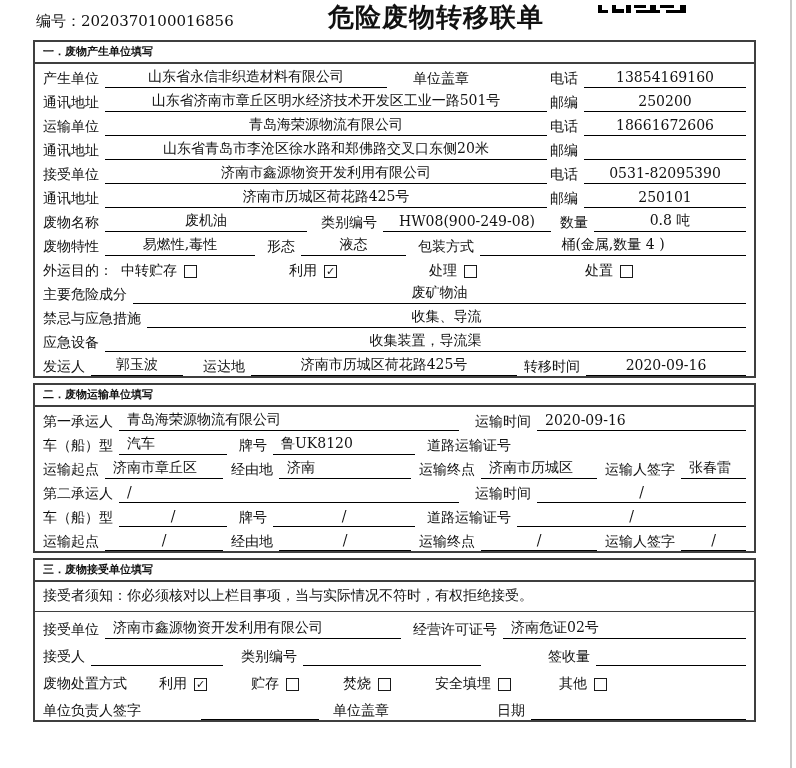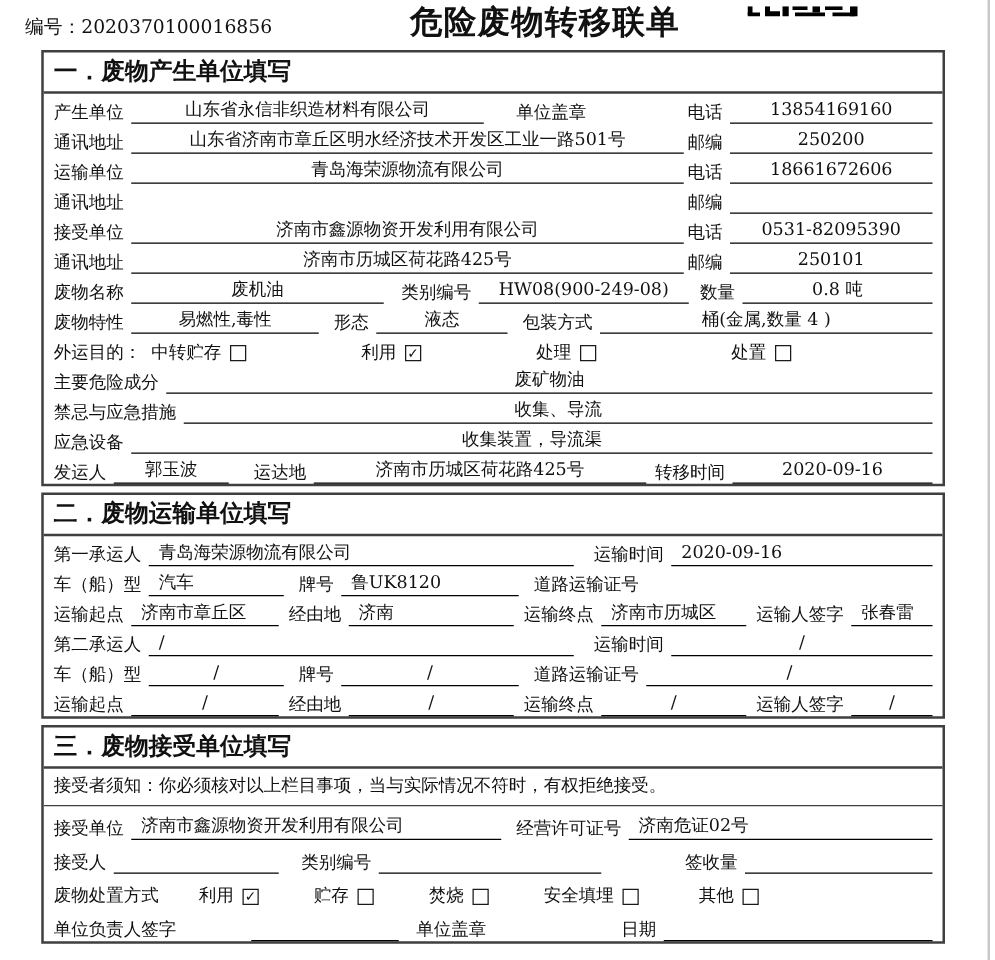--- a/index.html
+++ b/index.html
@@ -5,29 +5,29 @@
   * { margin:0; padding:0; box-sizing:border-box; }
   html,body { background:#ffffff; }
   .sheet {
     position:relative; width:796px; height:768px; background:#fff;
     font-family:"DejaVu Serif","Liberation Serif",serif;
     color:#111; overflow:hidden;
   }
   .page-edge { position:absolute; top:0; right:4px; width:2px; height:100%; background:#c9c9c9; }
 
   .titlebar { position:relative; height:38px; }
-  .doc-no { position:absolute; left:20px; top:12px; font-size:15px; white-space:nowrap; }
+  .doc-no { position:absolute; left:36px; top:12px; font-size:15px; white-space:nowrap; }
   .doc-title { position:absolute; left:328px; top:0px; font-size:26px; font-weight:bold;
                font-family:"Liberation Sans","DejaVu Sans",sans-serif; letter-spacing:1px; white-space:nowrap; }
   .qr-frag { position:absolute; left:598px; top:0; }
 
   .form { position:absolute; left:33px; top:40px; width:723px; }
   .box { border:2px solid #3f3f3f; background:#fff; margin-bottom:5px; }
   .sec-header { font-family:"Liberation Sans","DejaVu Sans",sans-serif; font-weight:bold;
-                font-size:19px; padding:2px 8px 3px; border-bottom:2px solid #3f3f3f; }
+                font-size:11px; padding:2px 8px 3px; border-bottom:2px solid #3f3f3f; }
   .notice { font-size:14px; padding:5px 8px 6px; border-bottom:1.5px solid #3f3f3f; }
 
   .row { display:flex; align-items:flex-end; padding:0 8px; height:24px; font-size:14px; }
   .s1 .row { height:24px;text-align:center; }
   .lbl { white-space:nowrap; flex:none; }
   .u { display:inline-block; border-bottom:1px solid #000; padding:0 8px 1px;
        white-space:nowrap; overflow:hidden; margin-left:6px; min-height:19px; flex:none; }
   .u.grow { flex:1 1 auto; }
   .ctr { text-align:center; }
   .rt { margin-left:auto; display:flex; align-items:flex-end; flex:none; }
@@ -92,20 +92,21 @@
         <span class="lbl">运输单位</span>
         <span class="u" style="width:442px">青岛海荣源物流有限公司</span>
         <span class="rt">
             <span class="lbl">电话</span>
         <span class="u" style="width:162px">18661672606</span>
           </span>
       </div>
 
       <div class="row">
         <span class="lbl">通讯地址</span>
+        <span class="u" style="width:442px">山东省青岛市李沧区徐水路和郑佛路交叉口东侧20米</span>
         <span class="rt">
             <span class="lbl">邮编</span>
         <span class="u" style="width:162px"></span>
           </span>
       </div>
 
       <div class="row">
         <span class="lbl">接受单位</span>
         <span class="u" style="width:442px">济南市鑫源物资开发利用有限公司</span>
         <span class="rt">

